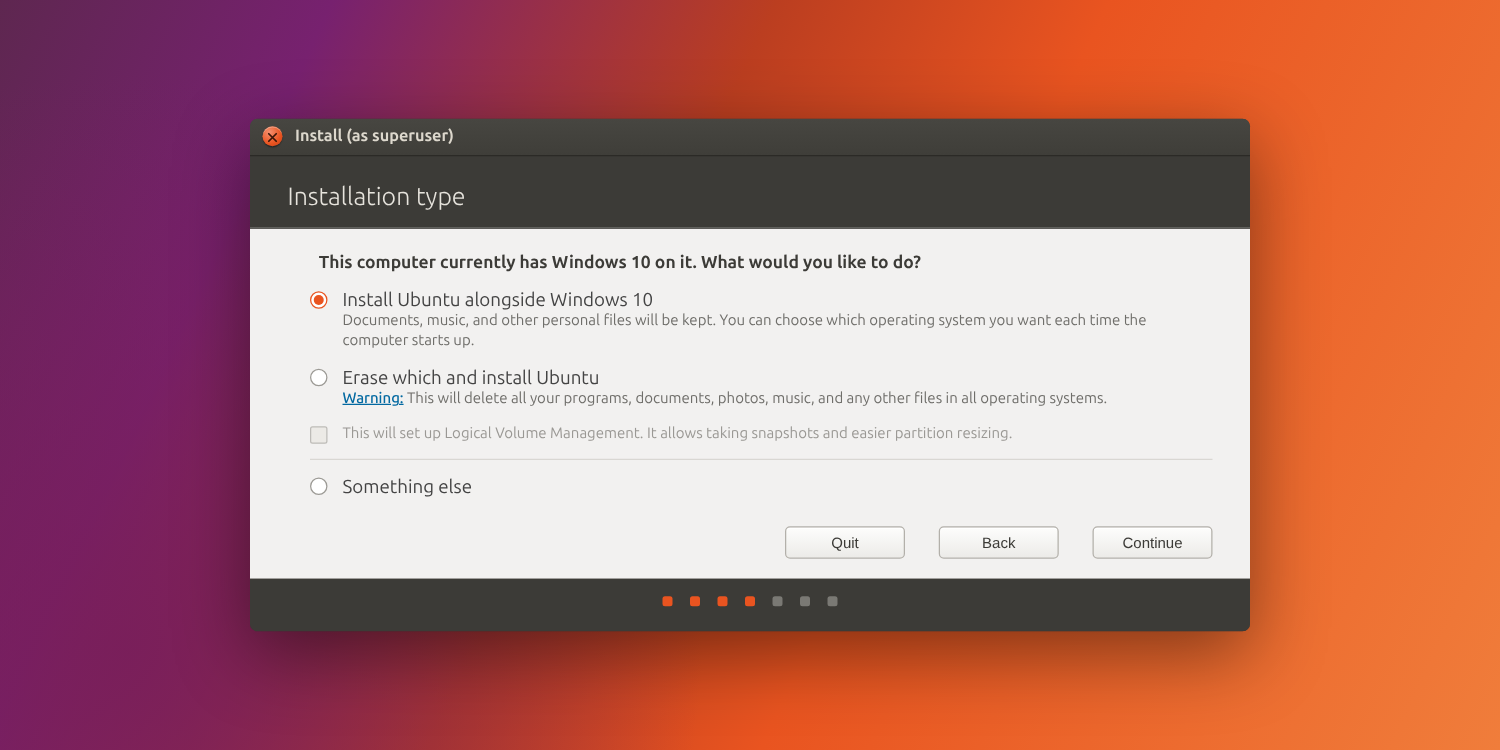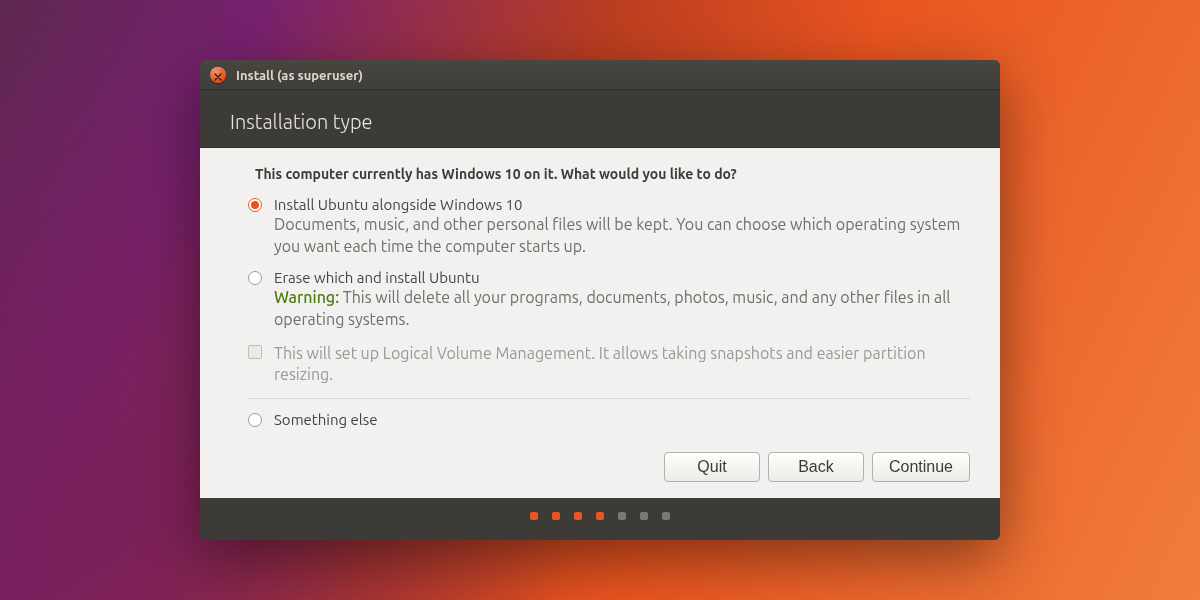--- a/index.html
+++ b/index.html
@@ -51,40 +51,41 @@
   }
   .prompt { font-size:14px; font-weight:600; color:#3c3b37; margin-bottom:14px;margin-left:25px; }
   .options { margin-left: 18px; }
   .opt { position:relative; padding-left:26px; margin-bottom:12px; }
   .opt input[type=radio], .opt input[type=checkbox] {
     position:absolute; left:0; top:2px; width:14px; height:14px;
   }
   .opt .opt-title { font-size:15px; color:#444; }
   .opt.disabled .opt-title { color:#9a9894; }
   .opt.disabled .opt-desc { color:#9a9894; }
-  .opt .opt-desc { font-size:16px; color:#6f6e6a; line-height:1.35; margin-top:1px; max-width:700px; }
-  .warn-label { color:#4d7c0f; font-weight:500; }
+  .opt .opt-desc { font-size:12px; color:#6f6e6a; line-height:1.35; margin-top:1px; max-width:700px; }
+  .warn-label { color:#0369a1; font-weight:500;text-decoration:underline; }
   .divider { border:none; border-top:1px solid #d9d7d3; margin: 6px 0 12px 0; }
   
   input[type=radio] { appearance:none; width:14px; height:14px; border:1px solid #9c9a95; border-radius:50%; background:#fff; cursor:pointer; position:relative; }
   input[type=radio]:checked { border-color:#e95420; }
   input[type=radio]:checked::after { content:""; position:absolute; left:2px; top:2px; width:8px; height:8px; border-radius:50%; background:#e95420; }
   input[type=checkbox] { appearance:none; width:14px; height:14px; border:1px solid #b8b6b1; border-radius:2px; background:#eceae6; }
   input[type=checkbox]:disabled { opacity:.9; cursor:default; }
   .buttons {
     display:flex; justify-content:flex-end; gap:8px; margin-top:24px;
   }
   .btn {
     min-width:96px; padding:5px 16px;
-    font-size:16px; color:#3c3b37;
+    font-size:12px; color:#3c3b37;
     background: linear-gradient(#fdfdfc, #ecebe8);
     border:1px solid #b3b0aa;
     border-radius:4px;
     cursor:pointer;
     box-shadow: inset 0 1px 0 #fff;
+    margin-left: 19px;
   }
   .footer {
     background:#3C3B37; padding:14px 0 20px 0;
     display:flex; justify-content:center; gap:14px;
   }
   .dot { width:8px; height:8px; border-radius:2px; }
   .dot.active { background:#e95420; }
   .dot.inactive { background:#7a7974; }
 </style>
 </head>

